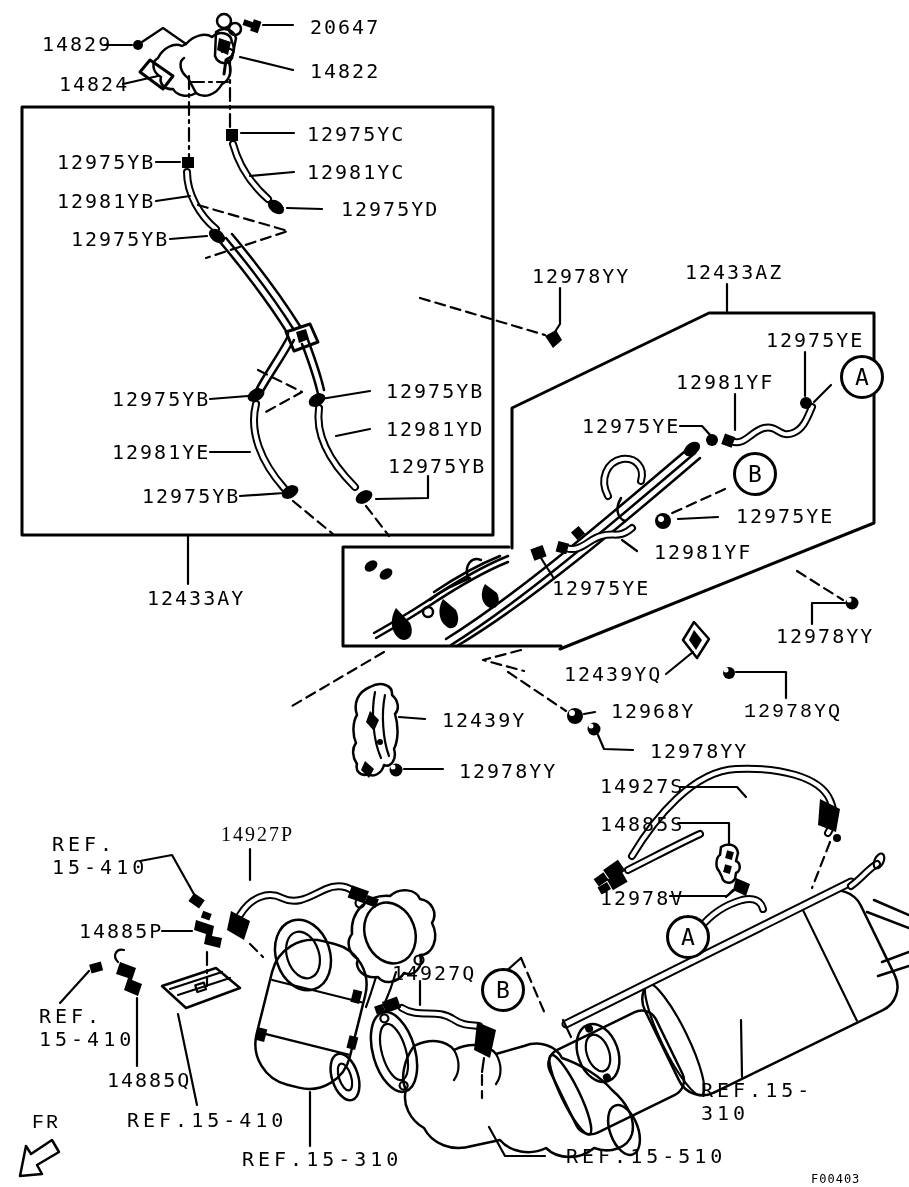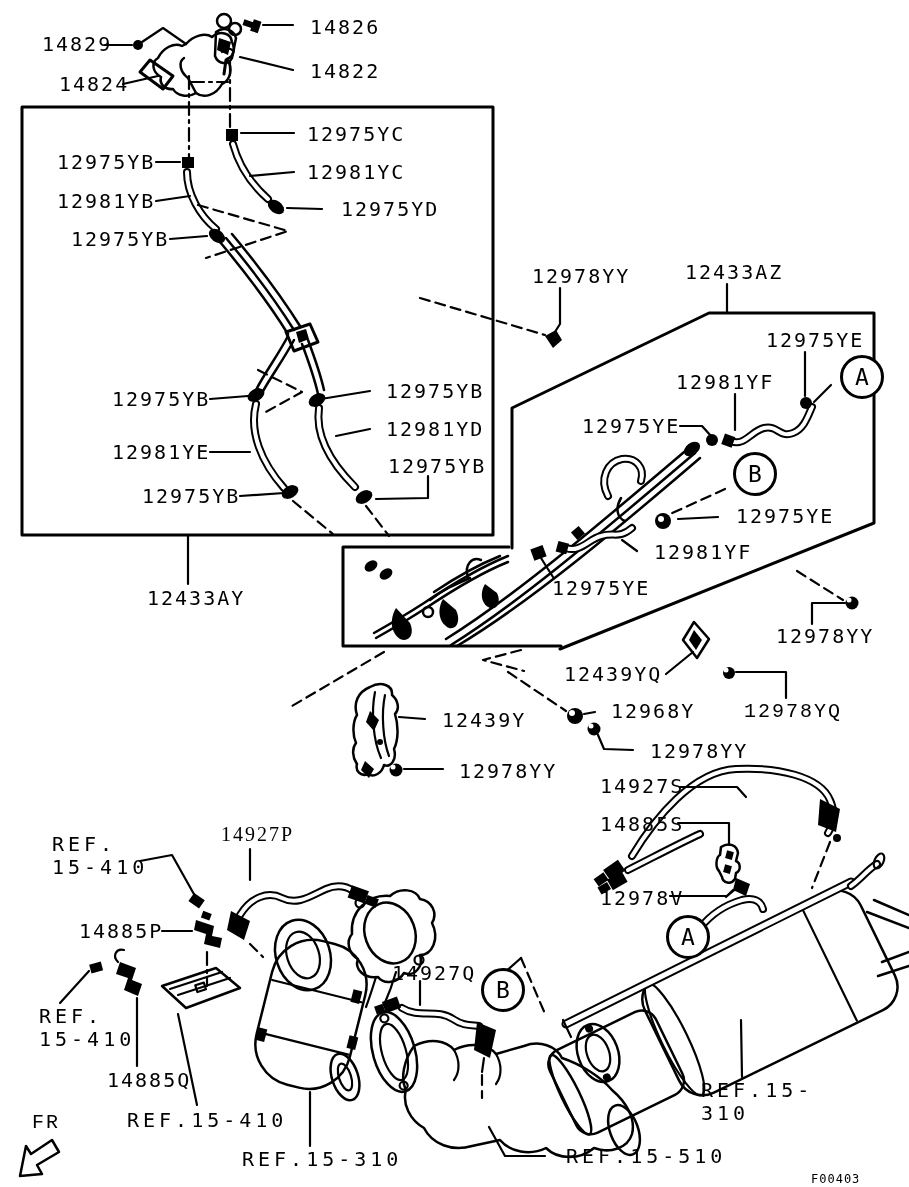--- a/index.html
+++ b/index.html
@@ -383,21 +383,21 @@
   <path class="ln thin dash" d="M521,958 L546,1016"></path>
 
   <g>
     <path class="ln" d="M20,1176 L42,1174 L37,1165 L59,1152 L52,1140 L31,1154 L26,1146 Z" fill="#fff"></path>
   </g>
 </svg>
 
 <div id="labels">
     <div class="callout" style="left: 28px; top: 33px;">14829</div>
     <div class="callout" style="left: 45px; top: 73px;">14824</div>
-    <div class="callout" style="left: 296px; top: 16px;">14826</div>
+    <div class="callout" style="left: 296px; top: 16px;">20647</div>
     <div class="callout" style="left: 296px; top: 60px; text-align: center;">14822</div>
     <div class="callout" style="left: 293px; top: 123px;">12975YC</div>
     <div class="callout" style="left: 43px; top: 151px;">12975YB</div>
     <div class="callout" style="left: 293px; top: 161px;">12981YC</div>
     <div class="callout" style="left: 43px; top: 190px;">12981YB</div>
     <div class="callout" style="left: 327px; top: 198px;">12975YD</div>
     <div class="callout" style="left: 57px; top: 228px;">12975YB</div>
     <div class="callout" style="left: 98px; top: 388px;">12975YB</div>
     <div class="callout" style="left: 372px; top: 380px;">12975YB</div>
     <div class="callout" style="left: 372px; top: 418px;">12981YD</div>

